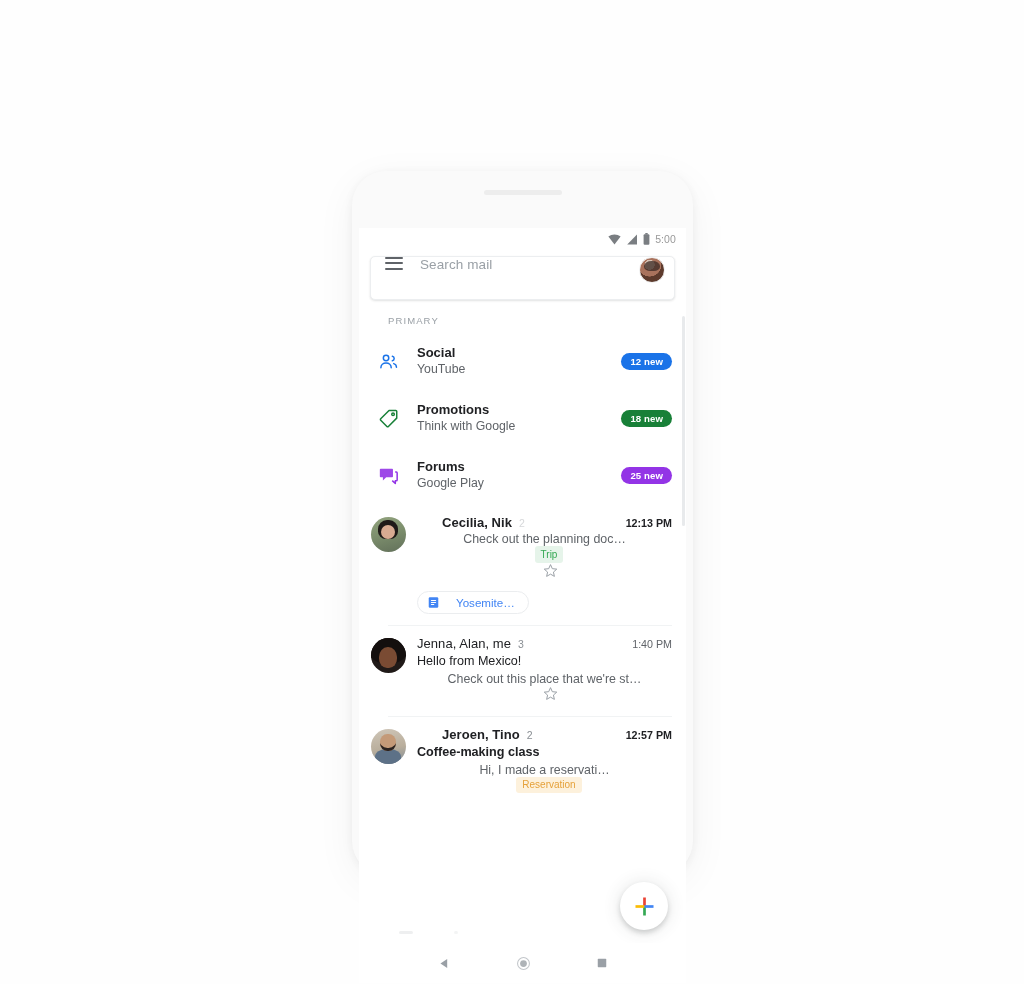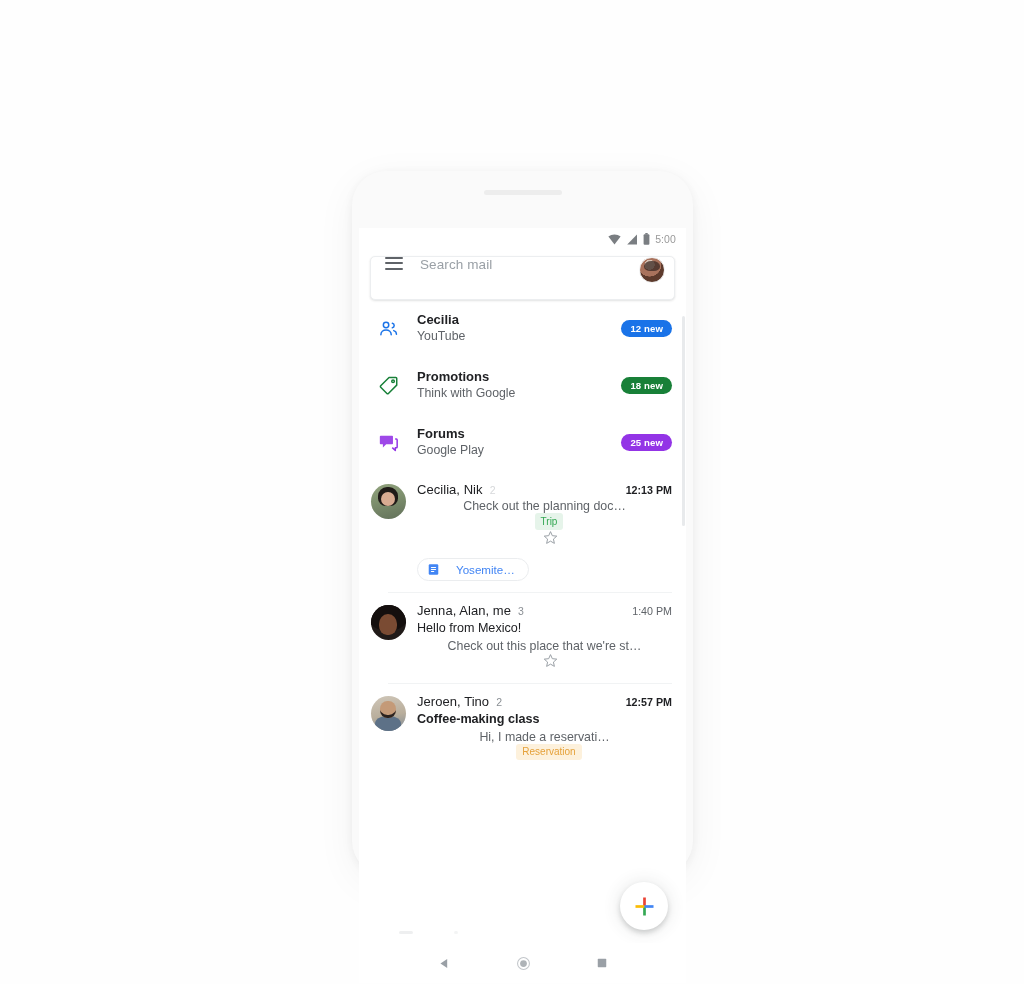--- a/index.html
+++ b/index.html
@@ -101,21 +101,21 @@
     border-radius:48% 48% 44% 44%; background:#7a4b33; }
   .av-jeroen { background: linear-gradient(170deg,#cfc6b8 0%, #b9ae9c 55%, #7d8a96 100%); }
   .av-jeroen::before{ content:""; position:absolute; left:12%; top:58%; width:76%; height:52%;
     border-radius:44% 44% 0 0; background:#5d7187; }
   .av-jeroen::after{ content:""; position:absolute; left:27%; top:15%; width:46%; height:50%;
     border-radius:46%; background:#c49a78; box-shadow: 0 -4px 0 -1px #2b2320 inset; }
 
   .mail-body { flex: 1; min-width: 0; }
   .mail-line1 { display: flex; align-items: baseline; }
   .sender { font-size: 13px; color: #202124; letter-spacing: .05px; }
-  .sender.unread { font-weight: normal; }
+  .sender.unread { font-weight: bold; margin-left: 25px; }
   .count { font-size: 10.5px; color: #8a8f94; margin-left: 7px; }
   .count.faint { color: #d6d8da; }
   .time { margin-left: auto; font-size: 10.7px; color: #5f6368; padding-left: 8px; white-space:nowrap; }
   .time.unread { font-weight: bold; color:#202124; }
   .subject { font-size: 12.6px; color: #202124; margin-top: 2px; line-height: 1.35; }
   .subject.unread { font-weight: bold; }
   .snip-line { display: flex; align-items: center; margin-top: 2px; flex-direction: column; }
   .snippet { font-size: 12.4px; color: #5f6368; overflow: hidden; white-space: nowrap; text-overflow: ellipsis; }
   .label-chip {
     flex: none; margin-left: 9px; font-size: 10px; border-radius: 3px;
@@ -187,32 +187,33 @@
           <div class="hamburger">
             <span></span>
               <span></span>
               <span></span>
           </div>
           <div class="search-ph">Search mail</div>
           <div class="avatar-sm"></div>
         </div>
       </div>
 
+      <div class="primary-label">PRIMARY</div>
 
       <div class="cat-row">
         <div class="cat-ico">
           <svg width="21" height="21" viewBox="0 0 24 24" fill="none" stroke="#1a73e8" stroke-width="1.7" stroke-linecap="round" stroke-linejoin="round">
             <circle cx="9.2" cy="8" r="3.1"></circle>
             <path d="M3.3 19.2c0-3.3 2.6-5.4 5.9-5.4s5.9 2.1 5.9 5.4"></path>
             <path d="M16.4 6.1a2.6 2.6 0 0 1 0 5.1"></path>
             <path d="M18 14.4c2 .6 3.1 2.3 3.1 4.3"></path>
           </svg>
         </div>
         <div class="cat-text">
-          <div class="cat-title">Cecilia</div>
+          <div class="cat-title">Social</div>
           <div class="cat-sub">YouTube</div>
         </div>
         <div class="pill" style="background:#1a73e8">12 new</div>
       </div>
 
       <div class="cat-row">
         <div class="cat-ico">
           <svg width="21" height="21" viewBox="0 0 24 24" fill="none" stroke="#188038" stroke-width="1.7" stroke-linejoin="round">
             <path d="M12.6 2.8 H20.4 a1 1 0 0 1 1 1 V11.6 L11.9 21.1 a1.2 1.2 0 0 1-1.7 0 L3.1 13.9 a1.2 1.2 0 0 1 0-1.7 Z"></path>
             <circle cx="17.2" cy="7.1" r="1.5"></circle>

